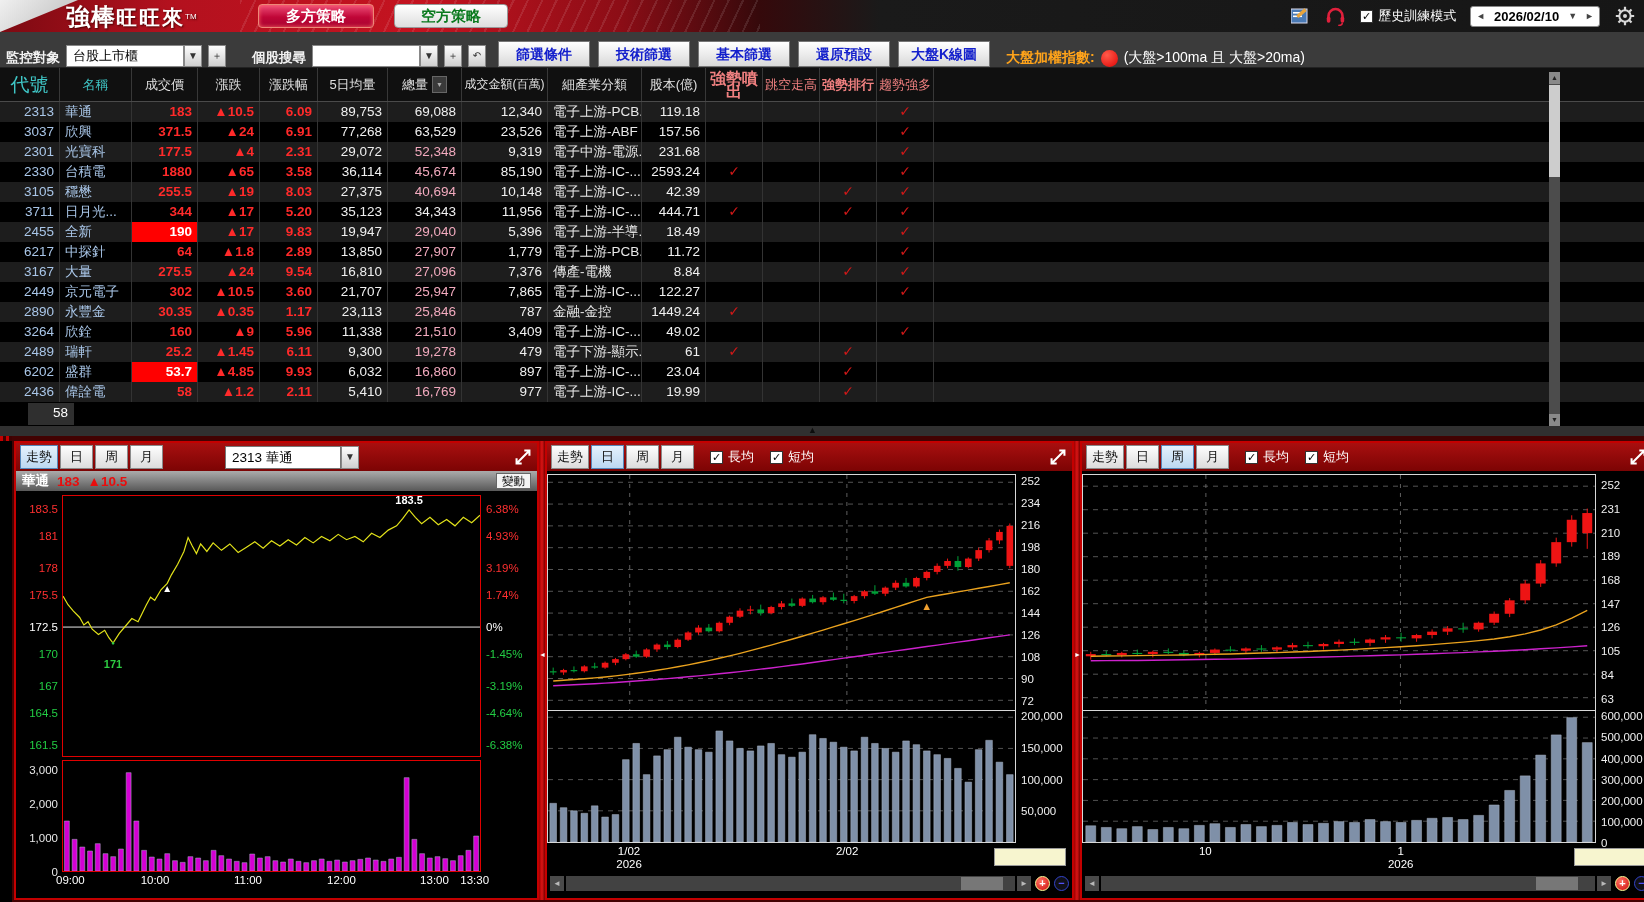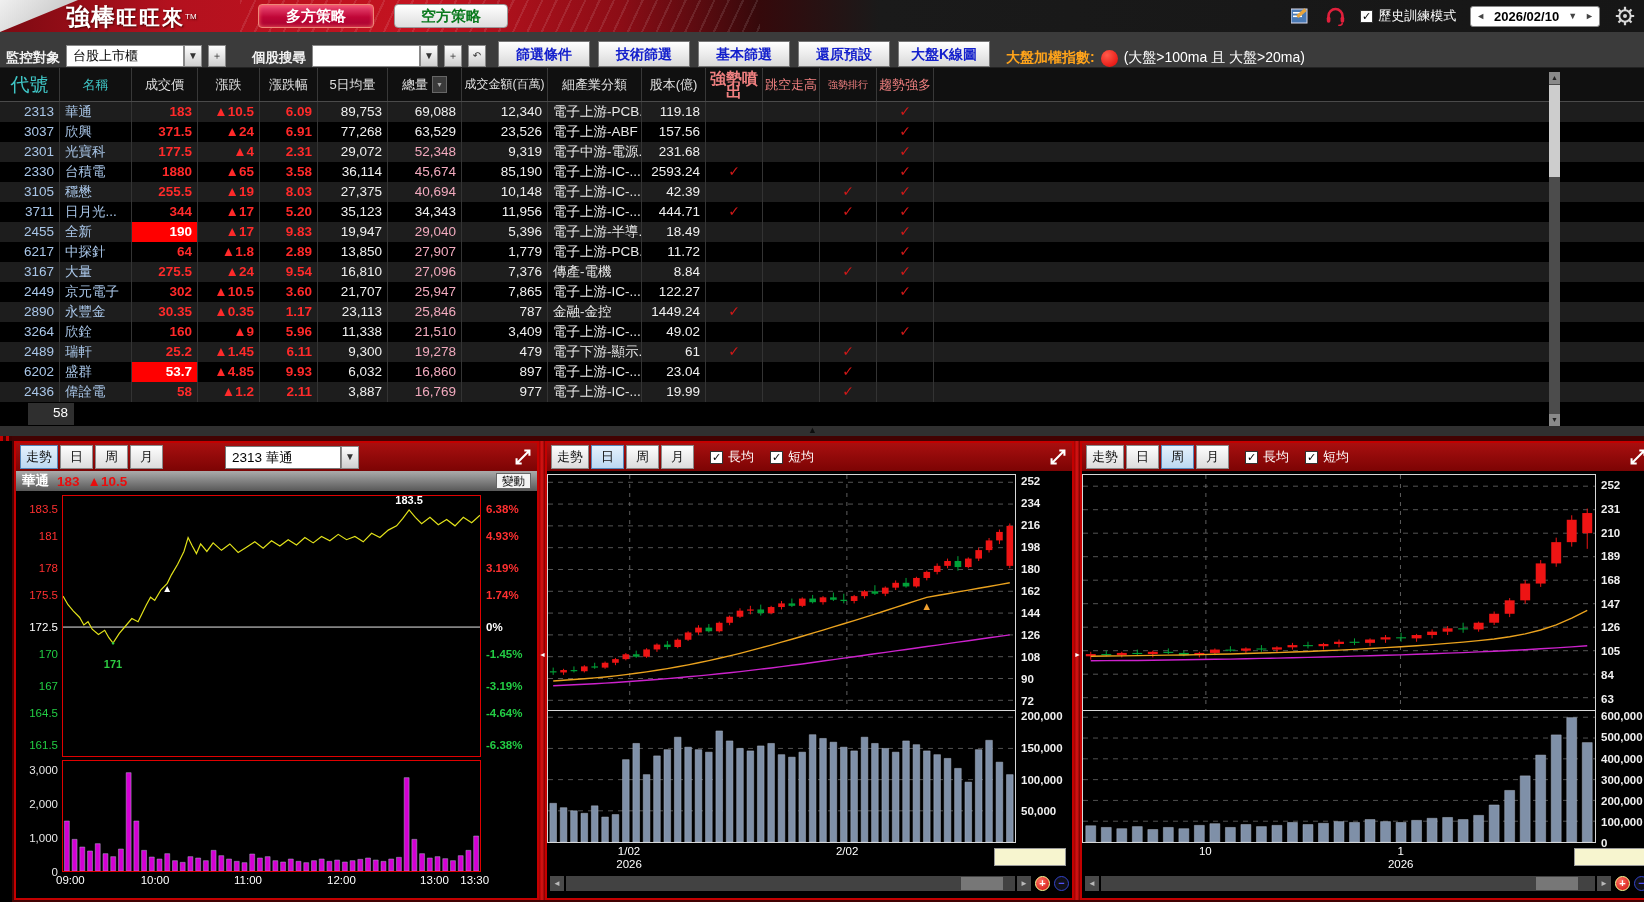--- a/index.html
+++ b/index.html
@@ -89,21 +89,21 @@
      padding:0 6px;border:1px solid #777;}
   .expand{position:absolute;right:5px;top:5px;width:18px;height:18px;cursor:pointer;}
   .mchk{display:flex;align-items:center;gap:5px;color:#fff;font-size:13px;margin-left:14px;}
   .infobar{height:20px;background:linear-gradient(#ababab,#585858);display:flex;align-items:center;
      padding:0 6px;gap:8px;}
   .infobar .nm{color:#fff;font-weight:700;font-size:13.5px;}
   .infobar .pr,.infobar .ch{color:#e90d0d;font-weight:700;font-size:13.5px;}
   .chgbtn{margin-left:auto;height:16px;background:#f4f4f4;border:1px solid #666;color:#000;
      font-size:11.5px;line-height:14px;padding:0 5px;cursor:pointer;}
   .crow{display:flex;position:relative;}
-  .axl{width:46px;position:relative;} .axr{width:56px;position:relative;font-weight:bold;}
+  .axl{width:46px;position:relative;} .axr{width:56px;position:relative;}
   .plot{flex:1;position:relative;background:#000;}
   .plot svg{position:absolute;left:0;top:0;width:100%;height:100%;}
   .bord-red{border:1px solid #e00000;} .bord-w{border:1px solid #d8d8d8;}
   .alab{position:absolute;font-size:11.5px;transform:translateY(-50%);white-space:nowrap;}
   .axl .alab{right:4px;} .axr .alab{left:5px;}
   .ann{position:absolute;font-size:11px;transform:translate(-50%,-50%);z-index:3;}
   .rowtime{height:18px;position:relative;margin:0 56px 0 46px;}
   .xl{position:absolute;color:#fff;font-size:11.5px;transform:translateX(-50%);top:2px;text-align:center;line-height:13px;}
   .rowx{height:30px;position:relative;}
   .ybox{position:absolute;right:-50px;top:5px;width:72px;height:18px;background:#f7f5cf;border:1px solid #999;z-index:4;}
@@ -191,21 +191,21 @@
       <div class="th" style="width: 66px; font-size: 13px;">成交價</div>
       <div class="th" style="width: 62px; font-size: 13px;">漲跌</div>
       <div class="th" style="width: 58px; font-size: 13px;">漲跌幅</div>
       <div class="th" style="width: 70px; font-size: 13px;">5日均量</div>
       <div class="th" style="width: 74px; font-size: 13px;">總量<span style="font-size: 7px; color: rgb(170, 170, 170); background: rgb(58, 58, 58); border: 1px solid rgb(102, 102, 102); padding: 1px 3px; margin-left: 4px;">▼</span></div>
       <div class="th" style="width: 86px; font-size: 12px;">成交金額(百萬)</div>
       <div class="th" style="width: 94px; font-size: 13px;">細產業分類</div>
       <div class="th" style="width: 64px; font-size: 13px;">股本(億)</div>
       <div class="th pink" style="width: 57px; font-size: 16px; font-weight: bold;">強勢噴出</div>
       <div class="th pink" style="width: 57px; font-size: 13px;">跳空走高</div>
-      <div class="th pink" style="width: 57px; font-size: 10px;">強勢排行</div>
+      <div class="th pink" style="width: 57px; font-size: 13px; font-weight: bold;">強勢排行</div>
       <div class="th pink" style="width: 57px; font-size: 13px;">趨勢強多</div>
     </div>
   <div id="tbody">
       <div class="trow odd">
         <div class="td c-code" style="width: 60px; text-align: right;">2313</div>
         <div class="td c-name" style="width: 72px;">華通</div>
         <div class="td c-red" style="width: 66px;">183</div>
         <div class="td c-red" style="width: 62px;">▲10.5</div>
         <div class="td c-red" style="width: 58px;">6.09</div>
         <div class="td c-num" style="width: 70px;">89,753</div>
@@ -425,21 +425,21 @@
         <div class="td c-flag" style="width: 57px;"></div>
         <div class="td c-flag" style="width: 57px;">✓</div>
         <div class="td c-flag" style="width: 57px;"></div>
       </div>
       <div class="trow odd">
         <div class="td c-code" style="width: 60px; text-align: right;">2436</div>
         <div class="td c-name" style="width: 72px;">偉詮電</div>
         <div class="td c-red" style="width: 66px;">58</div>
         <div class="td c-red" style="width: 62px;">▲1.2</div>
         <div class="td c-red" style="width: 58px;">2.11</div>
-        <div class="td c-num" style="width: 70px;">3,887</div>
+        <div class="td c-num" style="width: 70px;">5,410</div>
         <div class="td c-num c-hot" style="width: 74px;">16,769</div>
         <div class="td c-num" style="width: 86px;">977</div>
         <div class="td c-ind" style="width: 94px;">電子上游-IC-...</div>
         <div class="td c-num" style="width: 64px;">19.99</div>
         <div class="td c-flag" style="width: 57px;"></div>
         <div class="td c-flag" style="width: 57px;"></div>
         <div class="td c-flag" style="width: 57px;">✓</div>
         <div class="td c-flag" style="width: 57px;"></div>
       </div>
     </div>

